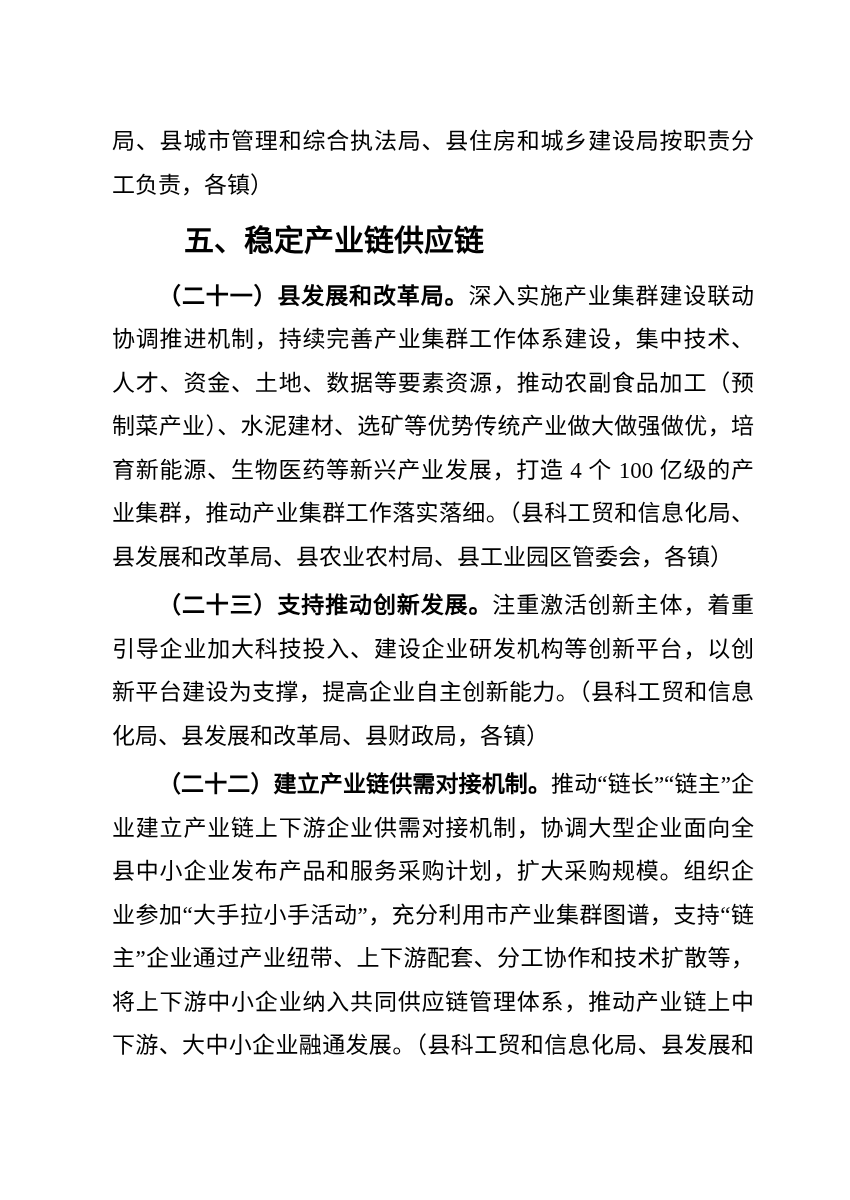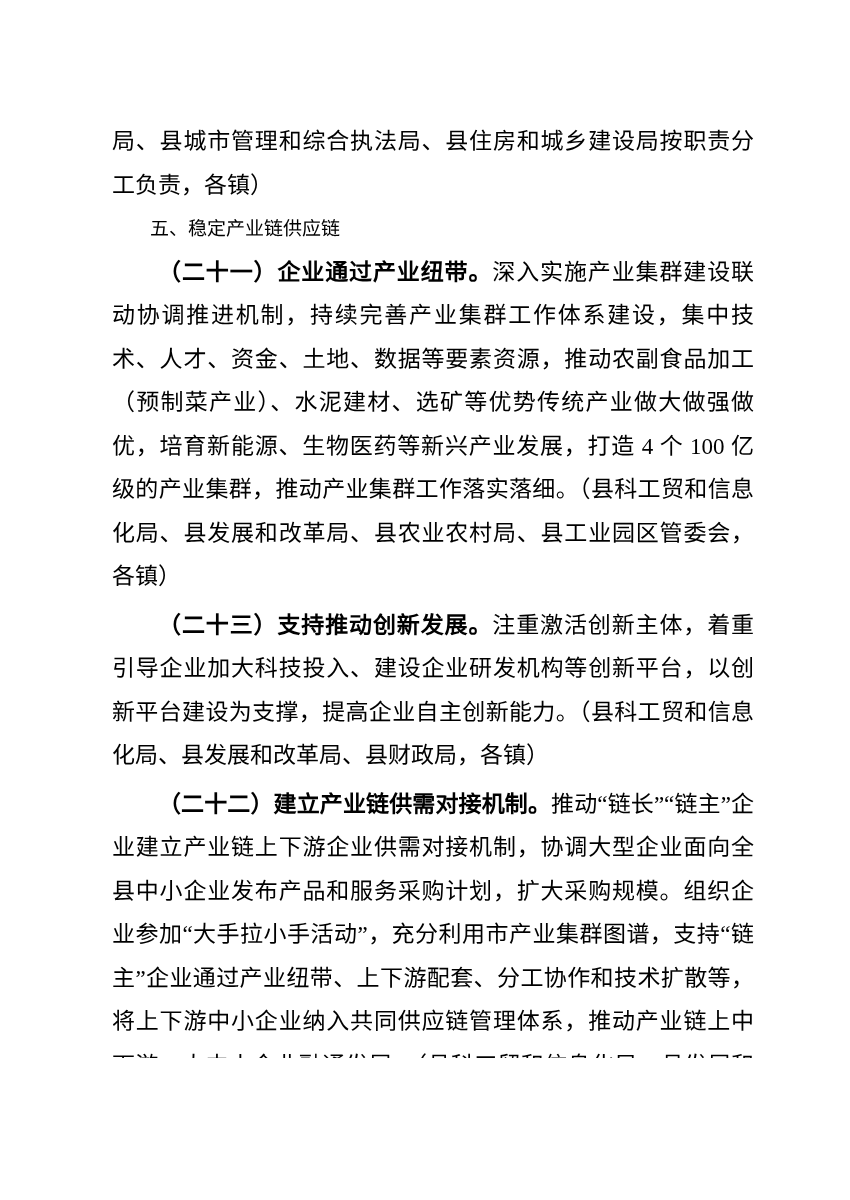--- a/index.html
+++ b/index.html
@@ -32,24 +32,24 @@
     text-align-last: left;
   }
   .content p {
     margin: 0;
     text-indent: 2em;
   }
   .content p.continuation {
     text-indent: 0;
   }
   .section-heading {
-    margin: 0;
-    font-size: 19px;
+    margin: 12px;
+    font-size: 30px;
     line-height: 43.5px;
-    font-weight: normal;
+    font-weight: bold;
     font-family: "Liberation Sans", "DejaVu Sans", sans-serif;
     text-indent: 2em;
     text-align: left;
   }
   .item + .item {
     margin-top: 5px;
   }
   .lead {
     font-weight: bold;
   }
@@ -68,21 +68,21 @@
 </head>
 <body>
 
 <div class="page">
   <div class="content">
 
     <p class="continuation">局、县城市管理和综合执法局、县住房和城乡建设局按职责分工负责，各镇）</p>
 
     <h2 class="section-heading">五、稳定产业链供应链</h2>
 
-    <p class="item"><span class="lead">（二十一）企业通过产业纽带。</span><span>深入实施产业集群建设联动协调推进机制，持续完善产业集群工作体系建设，集中技术、人才、资金、土地、数据等要素资源，推动农副食品加工（预制菜产业）、水泥建材、选矿等优势传统产业做大做强做优，培育新能源、生物医药等新兴产业发展，打造 4 个 100 亿级的产业集群，推动产业集群工作落实落细。（县科工贸和信息化局、县发展和改革局、县农业农村局、县工业园区管委会，各镇）</span></p>
+    <p class="item"><span class="lead">（二十一）县发展和改革局。</span><span>深入实施产业集群建设联动协调推进机制，持续完善产业集群工作体系建设，集中技术、人才、资金、土地、数据等要素资源，推动农副食品加工（预制菜产业）、水泥建材、选矿等优势传统产业做大做强做优，培育新能源、生物医药等新兴产业发展，打造 4 个 100 亿级的产业集群，推动产业集群工作落实落细。（县科工贸和信息化局、县发展和改革局、县农业农村局、县工业园区管委会，各镇）</span></p>
 
     <p class="item"><span class="lead">（二十三）支持推动创新发展。</span><span>注重激活创新主体，着重引导企业加大科技投入、建设企业研发机构等创新平台，以创新平台建设为支撑，提高企业自主创新能力。（县科工贸和信息化局、县发展和改革局、县财政局，各镇）</span></p>
 
     <p class="item"><span class="lead">（二十二）建立产业链供需对接机制。</span><span>推动“链长”“链主”企业建立产业链上下游企业供需对接机制，协调大型企业面向全县中小企业发布产品和服务采购计划，扩大采购规模。组织企业参加“大手拉小手活动”，充分利用市产业集群图谱，支持“链主”企业通过产业纽带、上下游配套、分工协作和技术扩散等，将上下游中小企业纳入共同供应链管理体系，推动产业链上中下游、大中小企业融通发展。（县科工贸和信息化局、县发展和改革局、县农业农村局，各镇）</span></p>
 
   </div>
 
   <div class="page-number">– 9 –</div>
 </div>
 

